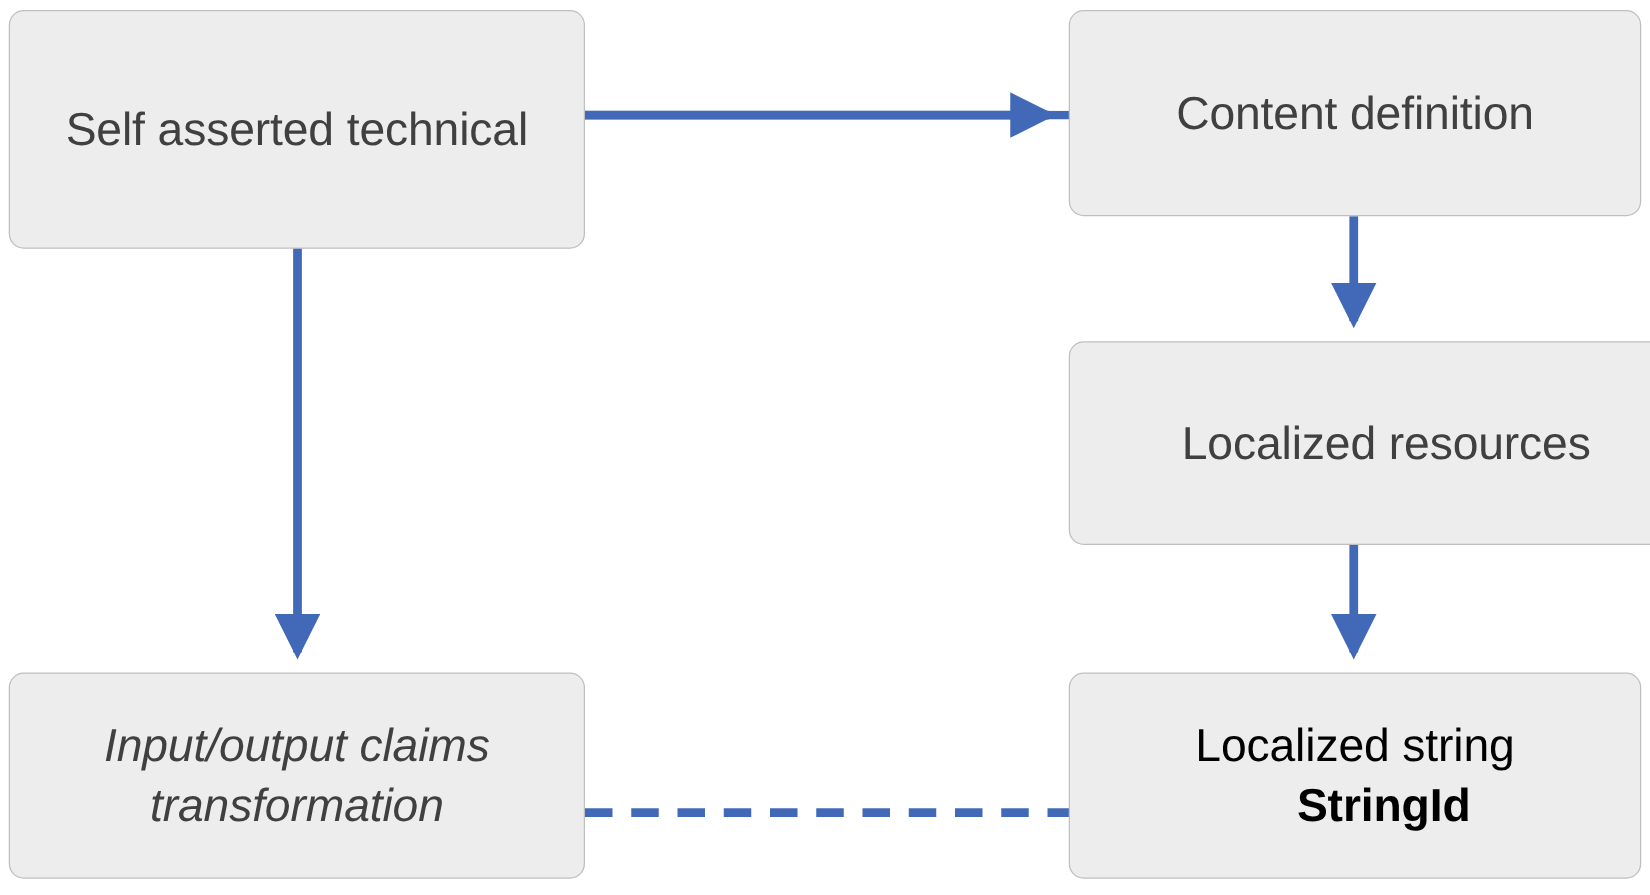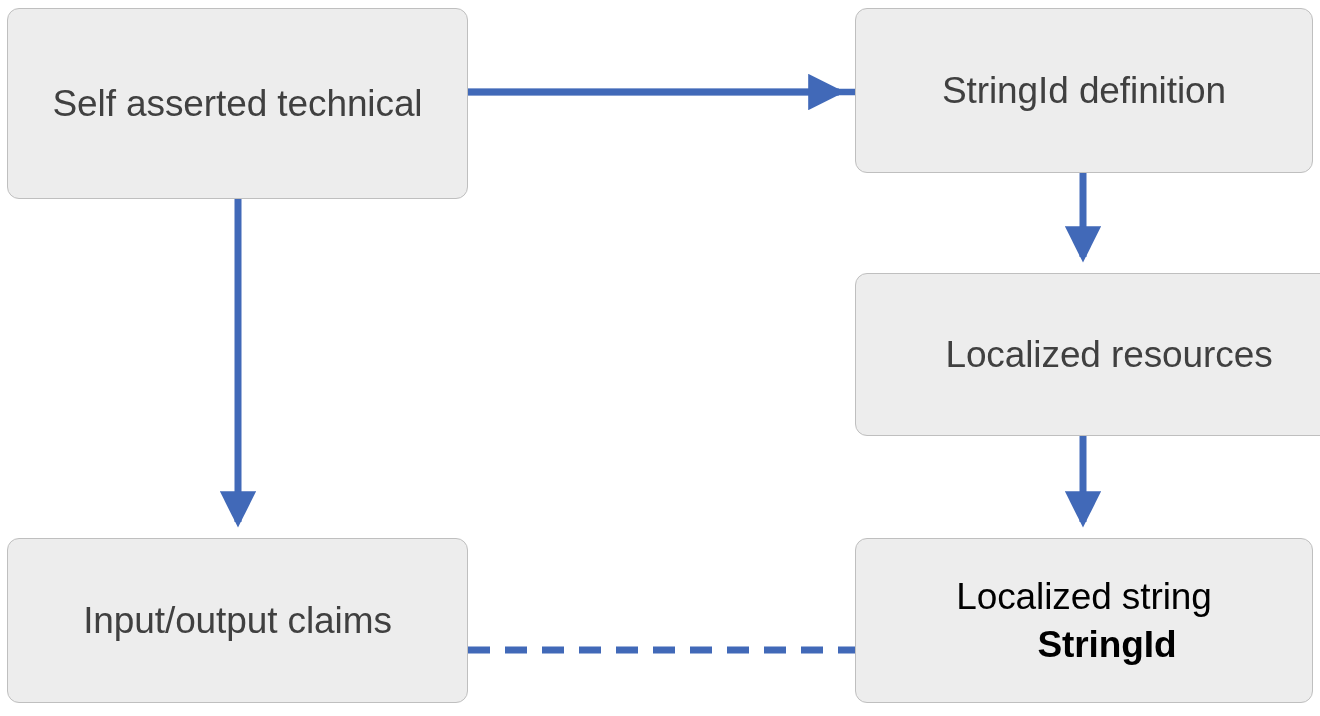--- a/index.html
+++ b/index.html
@@ -58,21 +58,21 @@
   #node-self-asserted-technical-profile {
     left: 7px;  top: 8px;   width: 461px; height: 191px;
   }
   #node-content-definition {
     left: 855px; top: 8px;  width: 458px; height: 165px;
   }
   #node-localized-resources {
     left: 855px; top: 273px; width: 508px; height: 163px;
   }
   #node-input-output-claims-transformation {
-    left: 7px;  top: 538px; width: 461px; height: 165px;
+    left: 7px;  top: 538px; width: 461px; height: 165px; font-style: italic;
   }
   #node-localized-string {
     left: 855px; top: 538px; width: 458px; height: 165px;
   }
   
   #node-localized-string .node-label-line.strong {
     padding-left: 46px;
   }
 </style>
 </head>
@@ -108,33 +108,34 @@
   </svg>
 
   <div class="node-box" id="node-self-asserted-technical-profile" style="background: rgb(237, 237, 237); border-color: rgb(191, 191, 191); color: rgb(64, 64, 64);">
     <span class="node-label">
       <span class="node-label-line">Self asserted technical</span>
     </span>
   </div>
 
   <div class="node-box" id="node-content-definition" style="background: rgb(237, 237, 237); border-color: rgb(191, 191, 191); color: rgb(64, 64, 64);">
     <span class="node-label">
-      <span class="node-label-line">StringId definition</span>
+      <span class="node-label-line">Content definition</span>
     </span>
   </div>
 
   <div class="node-box" id="node-localized-resources" style="background: rgb(237, 237, 237); border-color: rgb(191, 191, 191); color: rgb(64, 64, 64);">
     <span class="node-label">
       <span class="node-label-line">Localized resources</span>
     </span>
   </div>
 
   <div class="node-box" id="node-input-output-claims-transformation" style="background: rgb(237, 237, 237); border-color: rgb(191, 191, 191); color: rgb(64, 64, 64);">
     <span class="node-label">
       <span class="node-label-line">Input/output claims</span>
+      <span class="node-label-line">transformation</span>
     </span>
   </div>
 
   <div class="node-box" id="node-localized-string" style="background: rgb(237, 237, 237); border-color: rgb(191, 191, 191); color: #000000;">
     <span class="node-label">
       <span class="node-label-line">Localized string</span>
       <span class="node-label-line strong">StringId</span>
     </span>
   </div>
 

